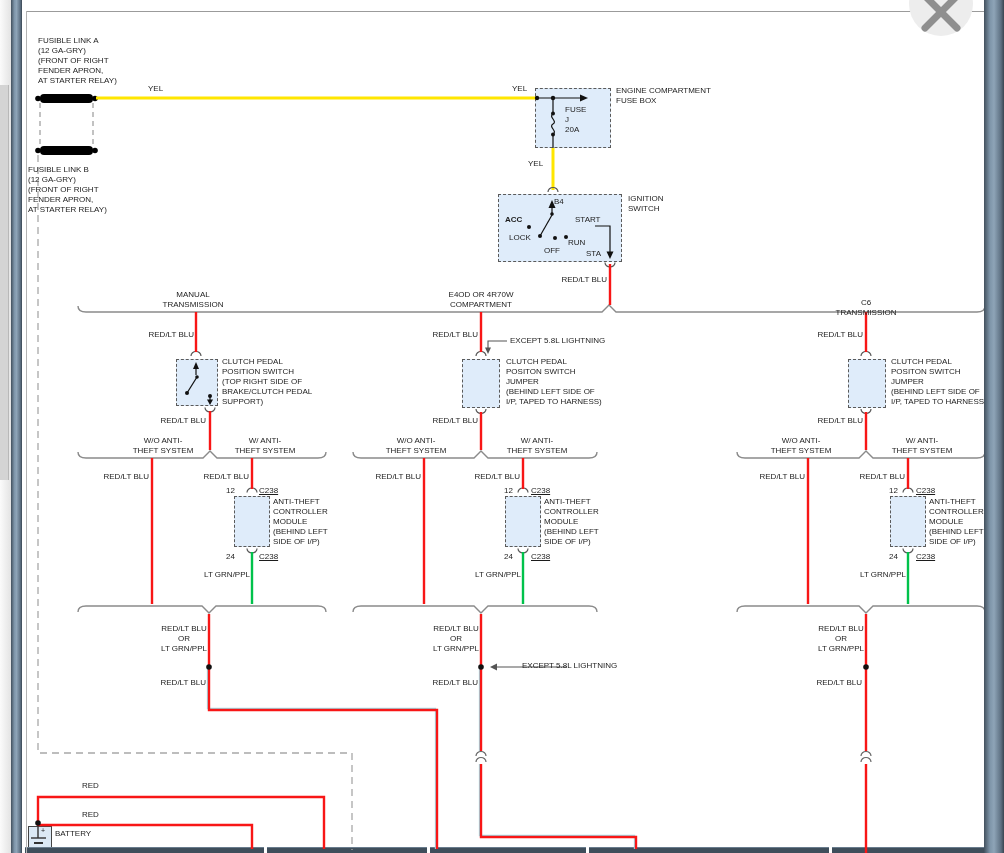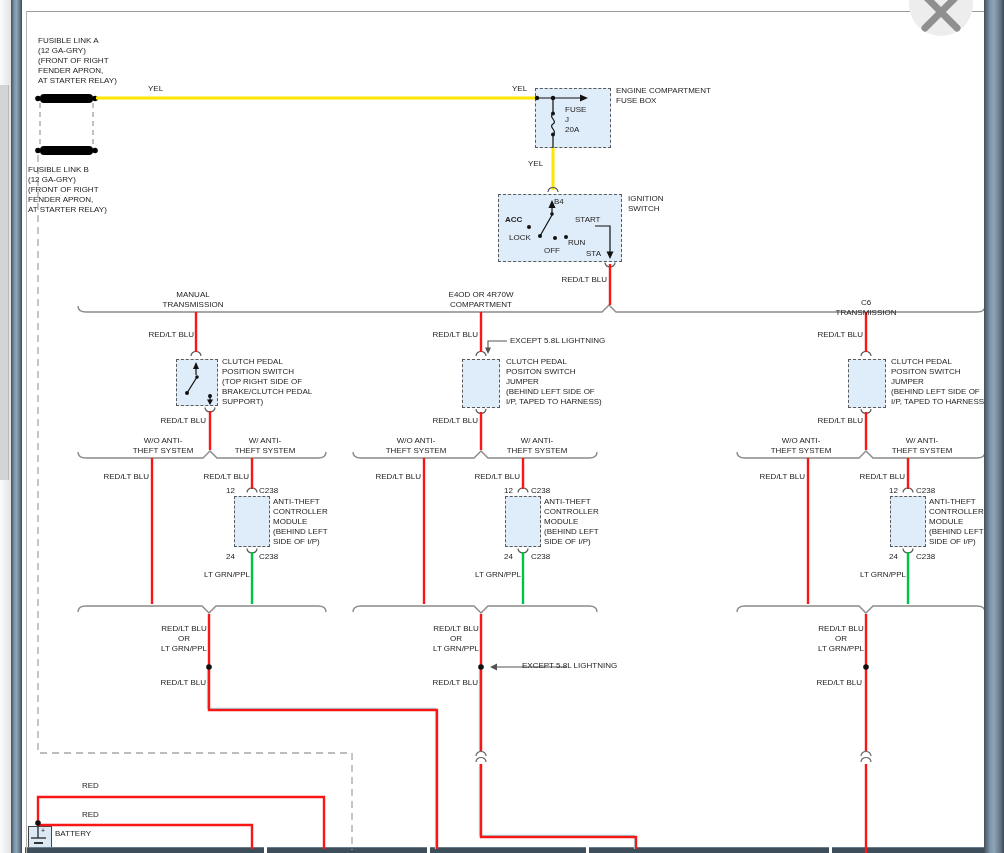--- a/index.html
+++ b/index.html
@@ -1,21 +1,21 @@
 <!DOCTYPE html>
 <html><head>
 <meta charset="utf-8">
 <style>
   html,body{margin:0;padding:0;background:#fff;}
   #stage{position:relative;width:1004px;height:853px;background:#fff;overflow:hidden;
          font-family:"Liberation Sans",sans-serif;}
   .lbl{position:absolute;font-size:8px;line-height:10px;color:#1c1c1c;white-space:pre-line;}
   .lbl.c{transform:translateX(-50%);text-align:center;}
   .lbl.r{text-align:center;}
-  .lbl.u{}
+  .lbl.u{text-decoration:underline;}
   .dbox{position:absolute;background:#dfecfa;border:1px dashed #5a5a5a;box-sizing:border-box;}
   svg.net{position:absolute;left:0;top:0;}
   .barseg{position:absolute;top:847px;height:6px;background:#3f4e5b;border-top:1px solid #697c8d;box-sizing:border-box;}
   .chrome-left-strip{position:absolute;left:0;top:0;width:11px;height:853px;
       background:linear-gradient(90deg,#fbfbfb,#e3e3e3);}
   .chrome-left-panel{position:absolute;left:0;top:85px;width:8px;height:395px;background:#d4d4d4;border-right:1px solid #b8b8b8;}
   .vbar{position:absolute;top:0;height:853px;background:linear-gradient(90deg,#42505d,#7e95a9 30%,#8ea4b7 50%,#5d7082 85%,#394551);}
   .topline{position:absolute;left:26px;top:11px;width:978px;height:1px;background:#9b9b9b;}
   .leftline{position:absolute;left:26px;top:11px;width:1px;height:842px;background:#b4b4b4;}
   .closebtn{position:absolute;left:909px;top:-28px;width:64px;height:64px;border-radius:50%;

